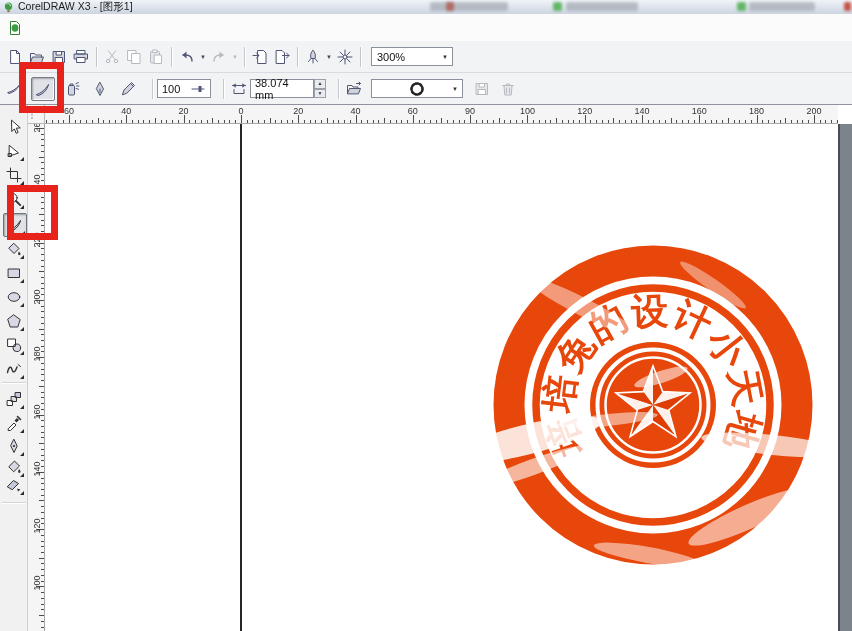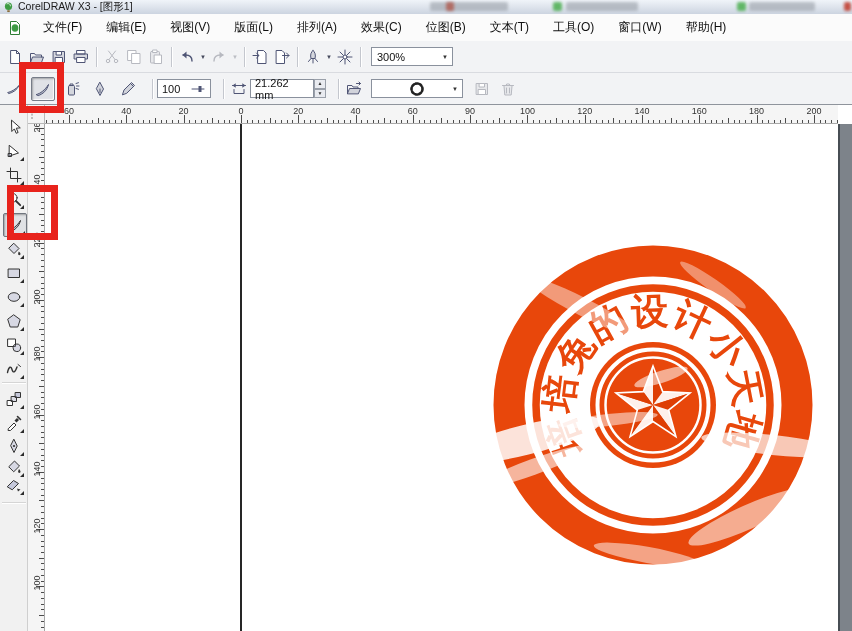--- a/index.html
+++ b/index.html
@@ -94,33 +94,20 @@
   <div class="blob" style="left:737px;width:9px;background:#4caf50;opacity:.85"></div>
   <div class="blob" style="left:749px;width:66px;background:#9aa0a8"></div>
   <div class="blob" style="left:844px;width:7px;background:#c0392b;opacity:.85"></div>
 </div>
 
 <div class="menu-bar">
   <svg class="app-ico" viewBox="0 0 16 16">
     <path d="M3.5 1.5h6l3 3v10h-9z" fill="#fff" stroke="#2f7d35"></path>
     <ellipse cx="8" cy="8" rx="3.4" ry="3.8" fill="#3d9b43"></ellipse>
   </svg>
-  <div style="display:flex">
-      <div class="menu-item">文件(F)</div>
-      <div class="menu-item">编辑(E)</div>
-      <div class="menu-item">视图(V)</div>
-      <div class="menu-item">版面(L)</div>
-      <div class="menu-item">排列(A)</div>
-      <div class="menu-item">效果(C)</div>
-      <div class="menu-item">位图(B)</div>
-      <div class="menu-item">文本(T)</div>
-      <div class="menu-item">工具(O)</div>
-      <div class="menu-item">窗口(W)</div>
-      <div class="menu-item">帮助(H)</div>
-    </div>
 </div>
 
 <div class="bar std-bar">
   <div style="display:flex;align-items:center">
       <span class="tbtn">
         <svg viewBox="0 0 16 16" width="16" height="16" fill="none" stroke-linejoin="round" stroke-linecap="round">
           <path d="M4 1.5h5.5l3 3v10H4z" fill="#fff" stroke="currentColor"></path>
           <path d="M9.5 1.5v3h3" fill="none" stroke="currentColor"></path>
         </svg>
       </span>
@@ -258,21 +245,21 @@
   </div>
   <span class="vsep" style="margin-left:12px"></span>
   <span class="tbtn">
       <svg viewBox="0 0 16 16" width="16" height="16" fill="none" stroke-linejoin="round" stroke-linecap="round">
         <path d="M1.5 4.5h13" stroke="currentColor"></path>
         <path d="M1.5 4.5l3.2-2.2v4.4zM14.5 4.5l-3.2-2.2v4.4z" fill="currentColor"></path>
         <path d="M3 8.5v4h10v-4" fill="none" stroke="currentColor"></path>
       </svg>
     </span>
   <div class="field" style="width:64px">
-    <span>21.262 mm</span>
+    <span>38.074 mm</span>
   </div>
   <div class="spin">
     <div>▲</div>
     <div>▼</div>
   </div>
   <span class="vsep" style="margin-left:12px"></span>
   <span class="tbtn">
       <svg viewBox="0 0 16 16" width="16" height="16" fill="none" stroke-linejoin="round" stroke-linecap="round">
         <path d="M1.5 12.5v-8h4.5l1 1.5H12v1.5" fill="none" stroke="currentColor"></path>
         <path d="M1.5 12.5l2-5h11l-2 5z" fill="currentColor" fill-opacity=".2" stroke="currentColor"></path>

